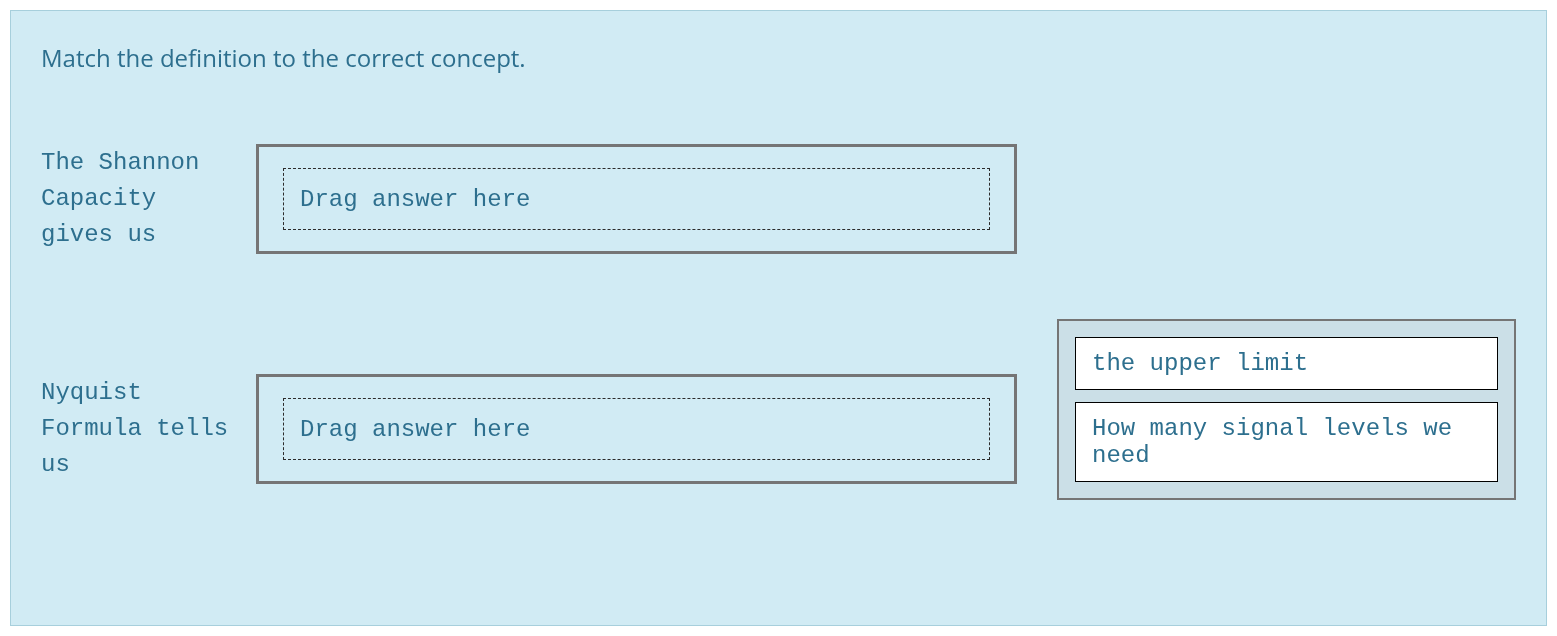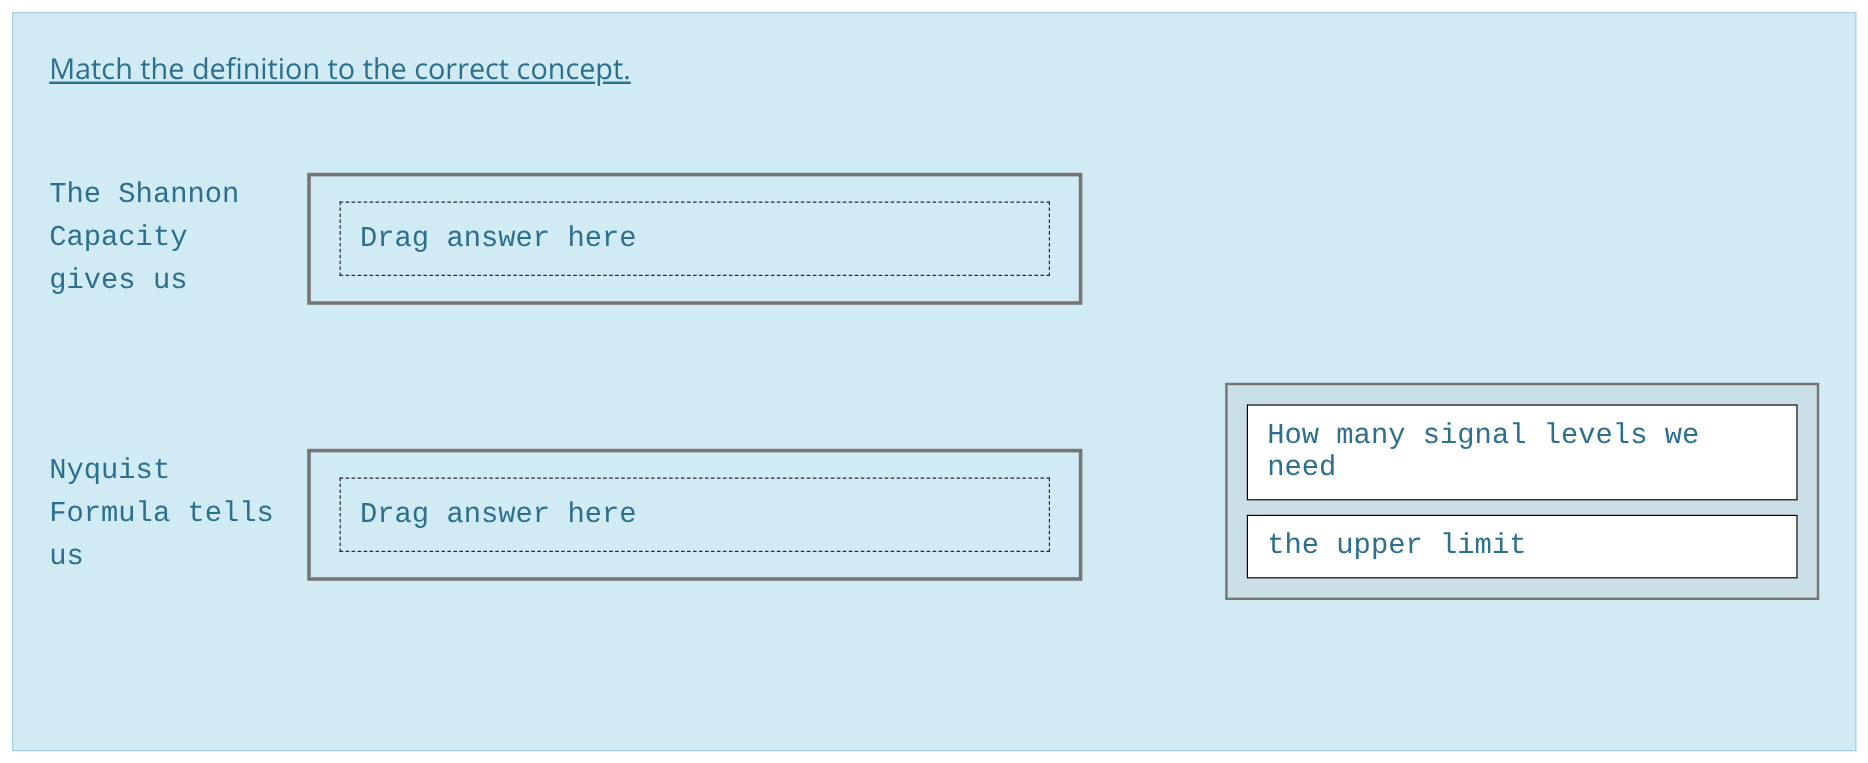--- a/index.html
+++ b/index.html
@@ -18,21 +18,20 @@
       background: #d1ebf4;
       border: 1px solid #a7cfdc;
       padding: 30px 30px;
       position: relative;
     }
     .question-prompt {
       color: #2d6f8e;
       font-size: 24px;
       font-weight: 400;
       margin-bottom: 70px;
-      text-decoration: underline;
     }
     .content-row {
       display: flex;
       align-items: flex-end;
       font-family: Liberation Mono, monospace;
     }
     .left-col {
       flex: 0 0 940px;
     }
     .match-row {
@@ -45,21 +44,21 @@
     }
     .match-label {
       width: 215px;
       color: #2d6f8e;
       font-size: 24px;
       line-height: 1.5;
       font-weight: 400;
       padding-right: 20px;
     }
     .drop-zone {
-      width: 646px;
+      width: 761px;
       height: 110px;
       border: 3px solid #757575;
       background: #d1ebf4;
       display: flex;
       align-items: center;
       padding: 0 24px;
     }
     .drop-inner {
       width: 100%;
       height: 62px;
@@ -111,17 +110,17 @@
       <div class="match-row">
         <div class="match-label">Nyquist Formula tells us</div>
         <div class="drop-zone">
           <div class="drop-inner">Drag answer here</div>
         </div>
       </div>
 
     </div>
 
     <div class="answers-panel">
+      <div class="answer-option">the upper limit</div>
       <div class="answer-option">How many signal levels we need</div>
-      <div class="answer-option">the upper limit</div>
     </div>
   </div>
 </div>
 
 </body></html>

